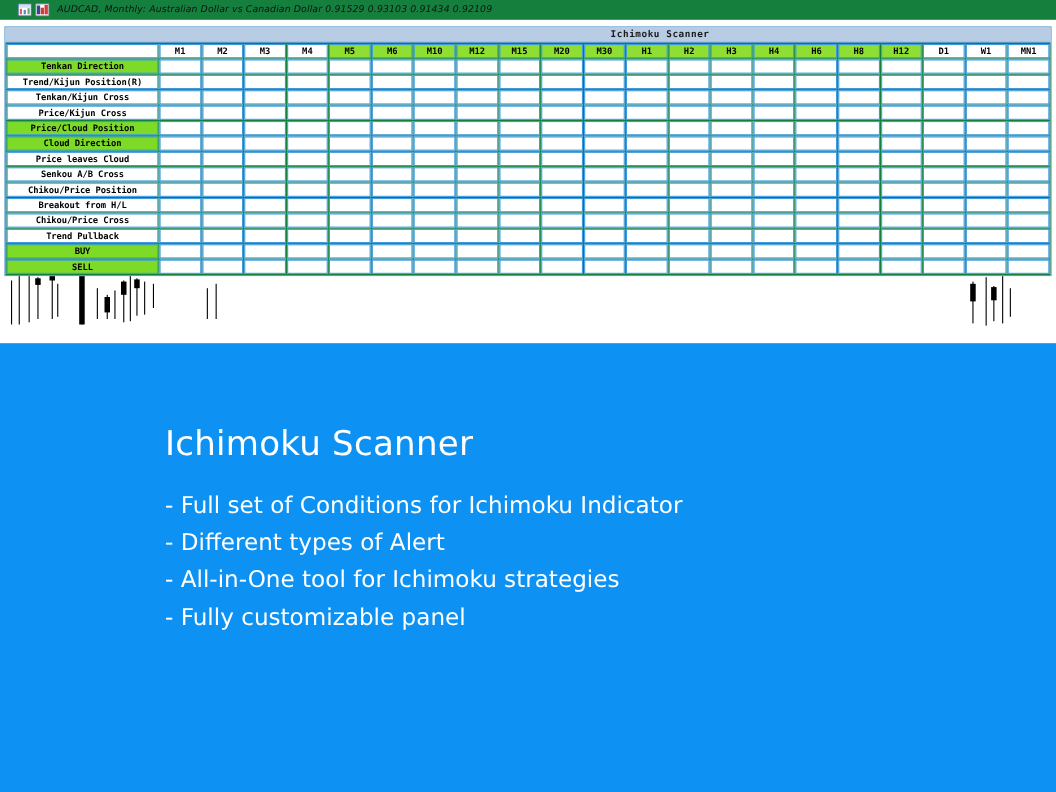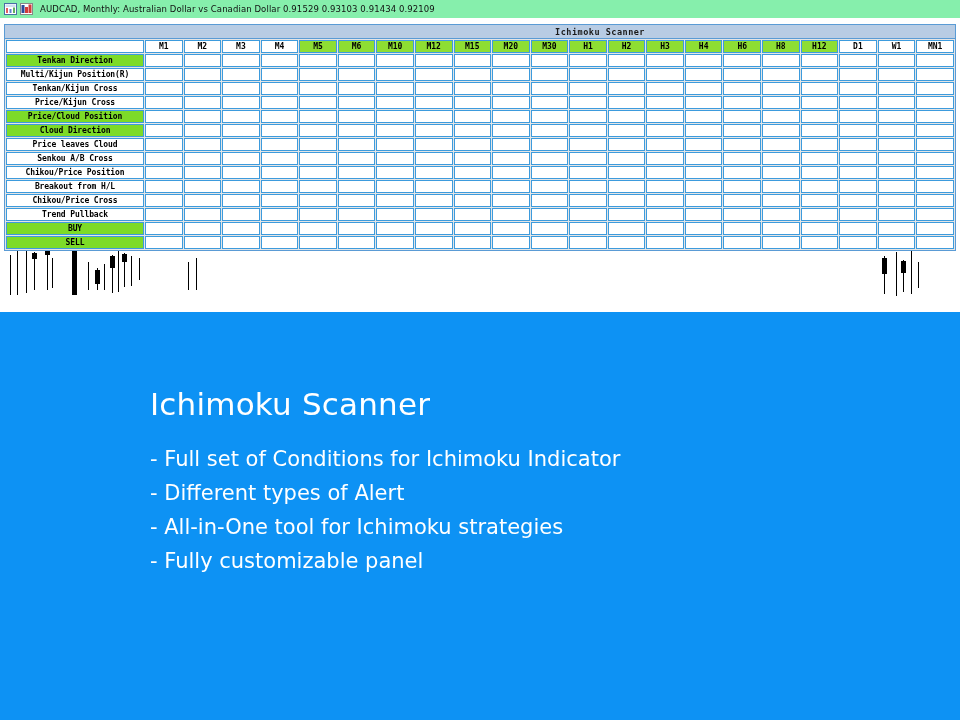--- a/index.html
+++ b/index.html
@@ -9,23 +9,24 @@
     overflow: hidden;
     background: #ffffff;
     font-family: "DejaVu Sans", sans-serif;
   }
 
   #app { position: relative; width: 960px; height: 720px; background: #ffffff; }
 
   
   .titlebar {
     position: absolute; left: 0; top: 0; width: 960px; height: 18px;
-    background: #86efac;
+    background: #15803d;
     display: flex; align-items: center; gap: 3px;
-    padding-left: 4px;
+    padding-left: 16px;
+    font-style: italic;
   }
   .ico { width: 13px; height: 12px; flex: 0 0 auto; display:block; }
   .titletext {
     font-family: "DejaVu Sans", sans-serif;
     font-size: 8.5px; color: #111; white-space: nowrap;
     letter-spacing: 0.1px; margin-left: 4px;
   }
 
   
   .chartarea {
@@ -50,21 +51,21 @@
     font-size: 8.5px; font-weight: 700; color: #1a1a1a;
     font-family: "DejaVu Sans Mono", monospace;
     letter-spacing: 0.5px;
   }
 
   table.scan {
     border-collapse: separate;
     border-spacing: 1px;
     width: 100%;
     table-layout: fixed;
-    background: #e5e5e5;
+    background: #15803d;
   }
   table.scan td {
     height: 13px;
     padding: 0;
     border: 1px solid #3d9bdd;
     background: #ffffff;
     font-size: 8px;
     font-family: "DejaVu Sans Mono", monospace;
     text-align: center;
     color: #000;
@@ -212,21 +213,21 @@
             <td class="v-e"></td>
             <td class="v-e"></td>
             <td class="v-e"></td>
             <td class="v-r"></td>
             <td class="v-r"></td>
             <td class="v-e"></td>
             <td class="v-e"></td>
             <td class="v-r"></td>
           </tr>
           <tr>
-            <td class="lbl">Multi/Kijun Position(R)</td>
+            <td class="lbl">Trend/Kijun Position(R)</td>
             <td class="v-r"></td>
             <td class="v-r"></td>
             <td class="v-r"></td>
             <td class="v-r"></td>
             <td class="v-g"></td>
             <td class="v-g"></td>
             <td class="v-g"></td>
             <td class="v-g"></td>
             <td class="v-w"></td>
             <td class="v-w"></td>

